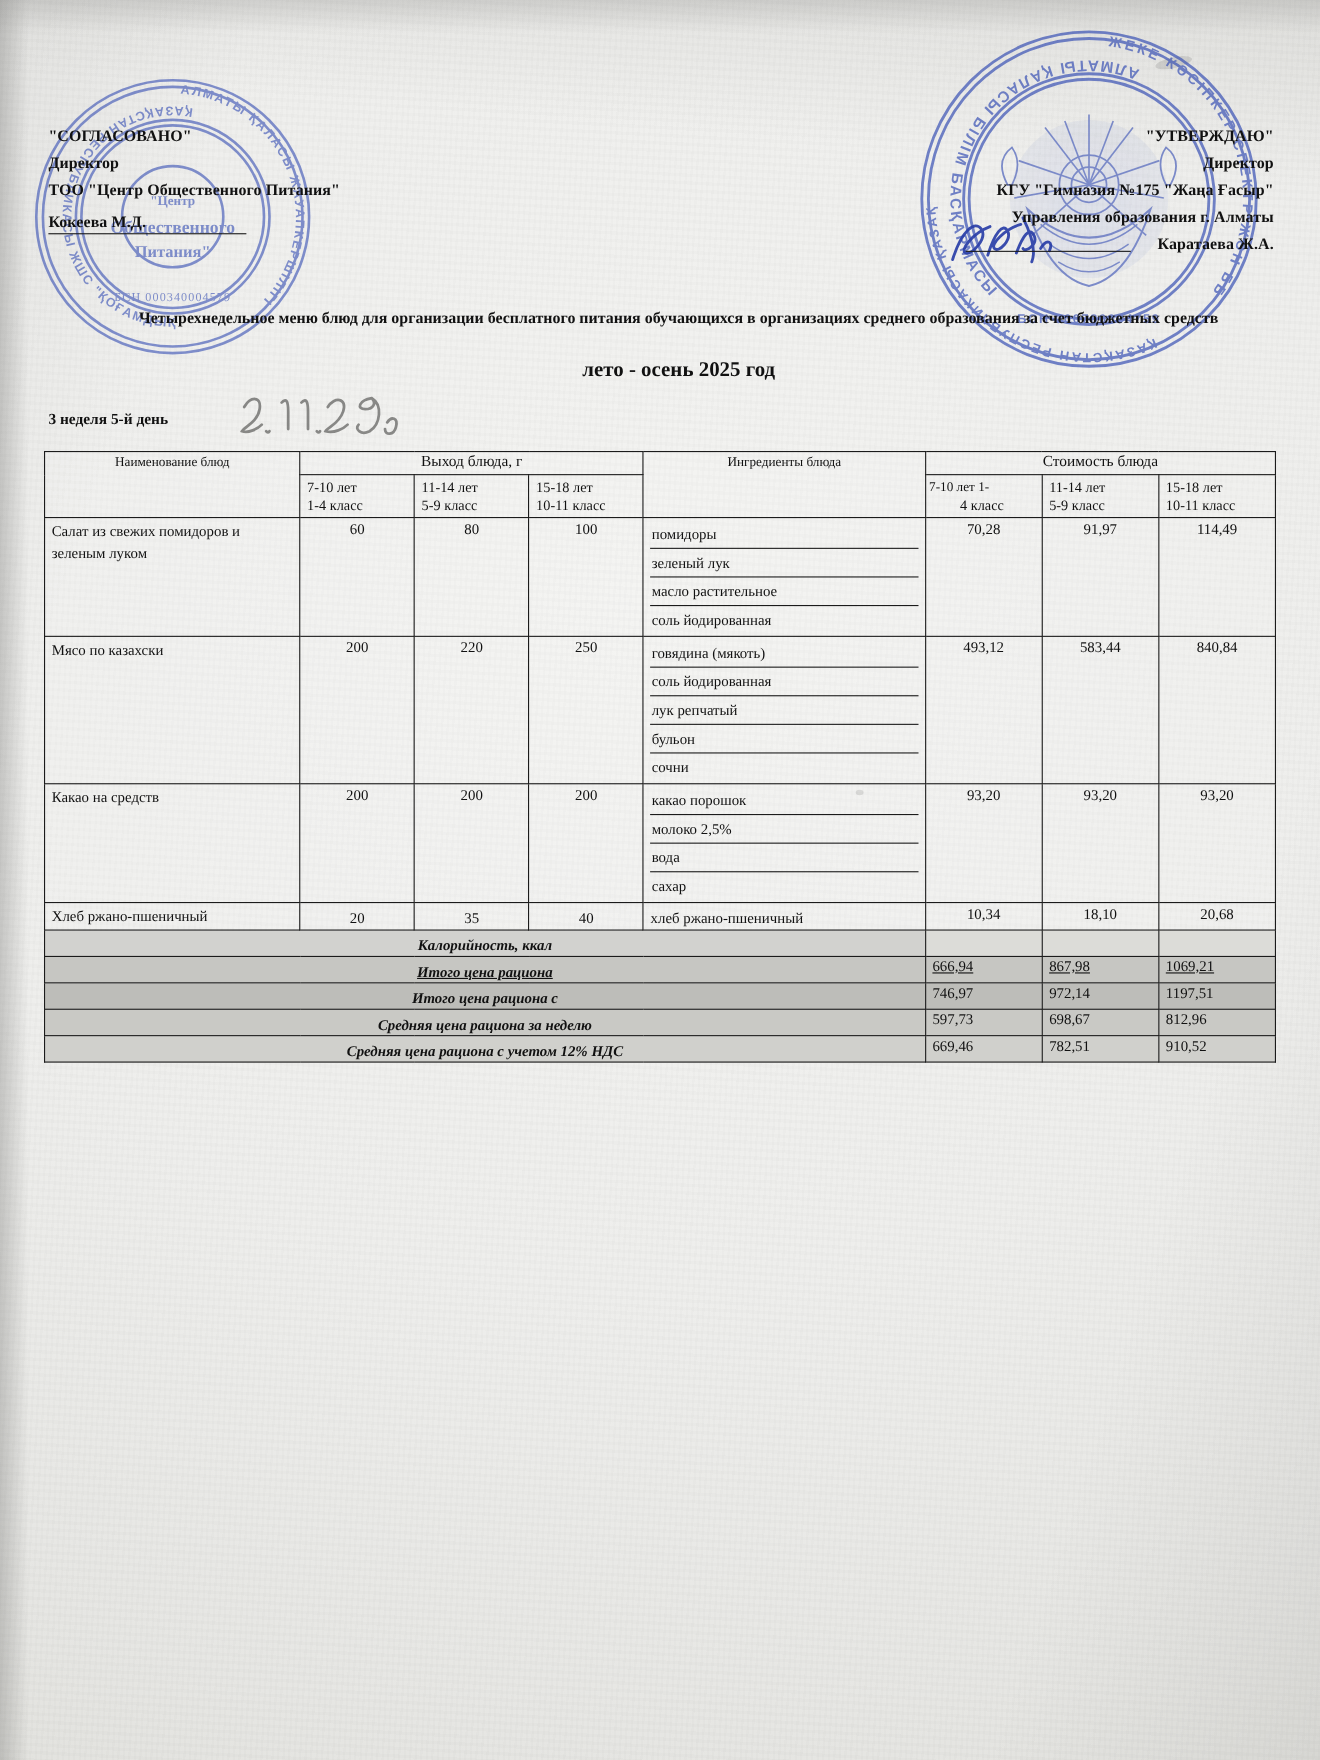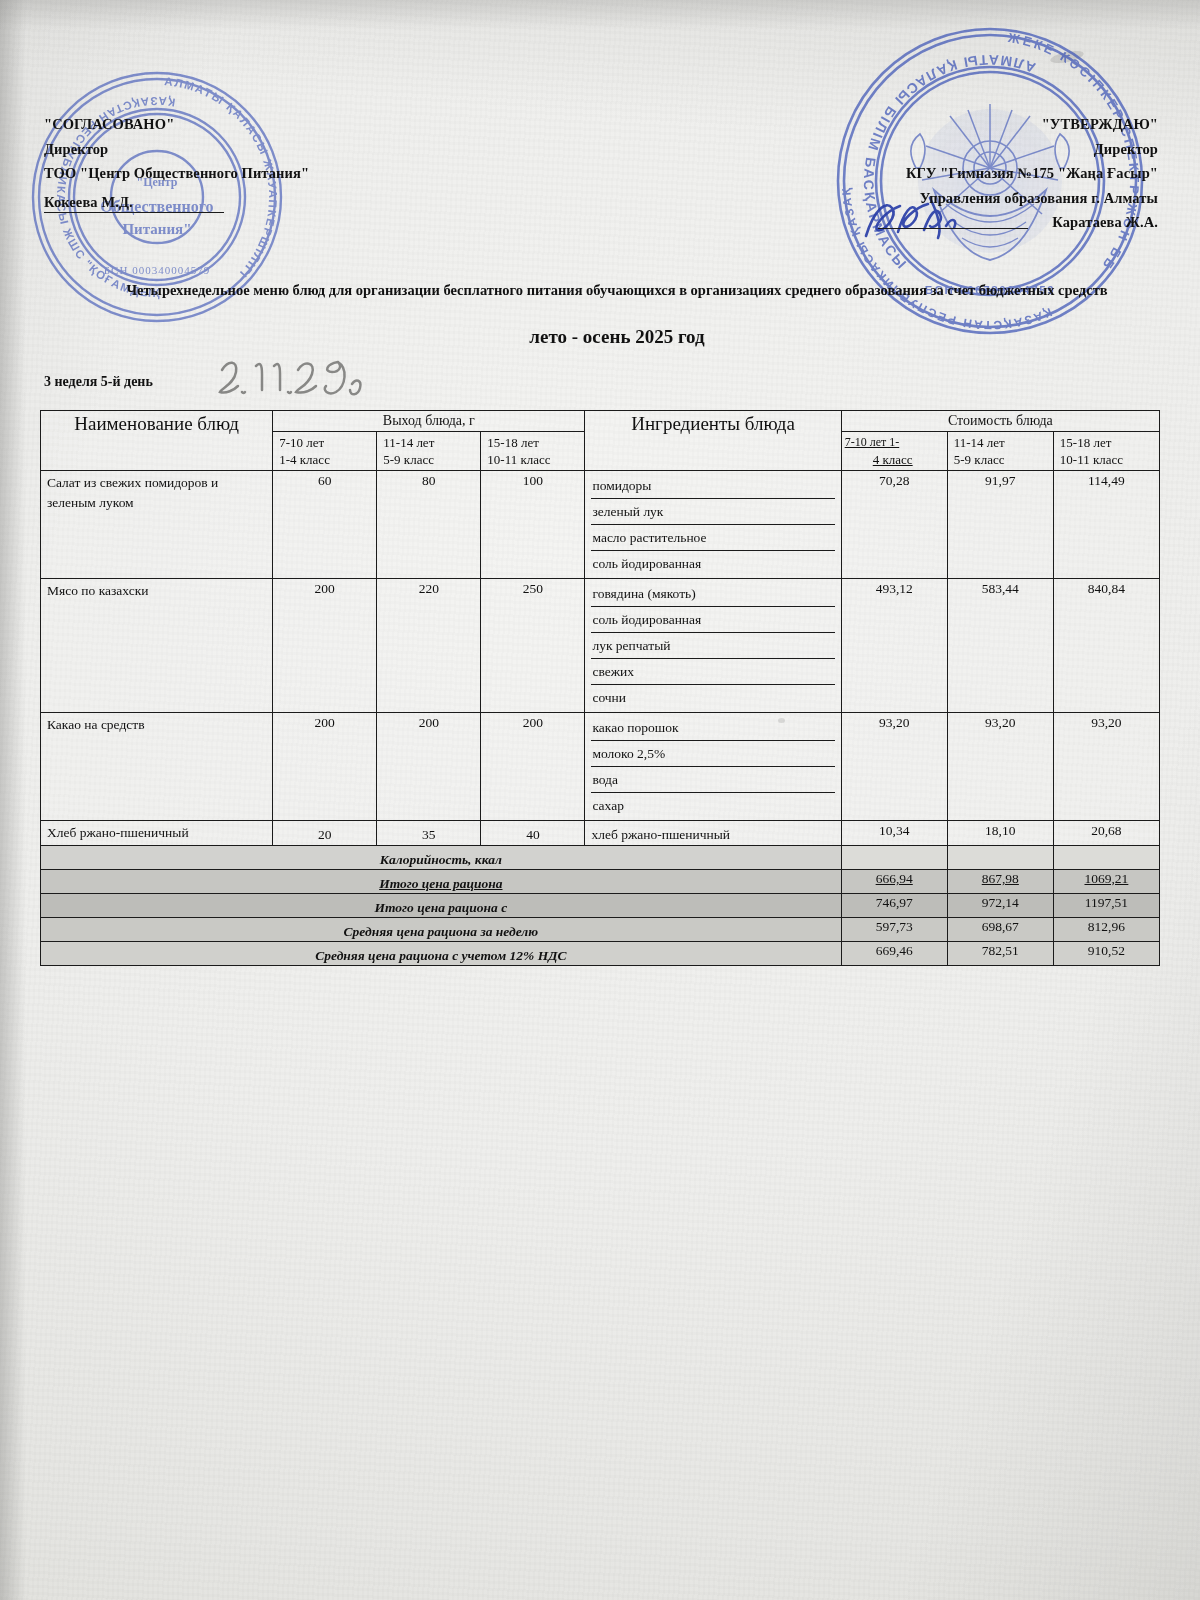--- a/index.html
+++ b/index.html
@@ -120,21 +120,21 @@
   }
   th.grp {
     text-align:center; font-weight:bold; font-size:14px;
     vertical-align:middle; padding:6px 4px;
   }
   th.sub {
     text-align:left; font-weight:bold; font-size:13px;
     line-height:17px; vertical-align:middle; padding:4px 2px;
   }
   th.vmid {
-    text-align:center; font-weight:bold; font-size:19px;
+    text-align:center; font-weight:bold; font-size:12px;
     vertical-align:middle;
   }
   td.dish { text-align:left; padding-left:6px; line-height:20px; }
   td.num  { text-align:center; }
   td.ing  { text-align:left; padding-left:7px; }
   td.cost { text-align:center; }
 
   
   .c-dish{width:232px;} .c-w{width:104px;} .c-ing{width:256px;} .c-cost{width:106px;}
 
@@ -148,21 +148,21 @@
 
   td.nopad { padding:0; }
 
   
   tr.sum td {
     font-style:italic; font-weight:bold;
     height:24px; padding:1px 6px;
     vertical-align:bottom;
   }
   tr.sum td.lbl { text-align:center; }
-  tr.sum td.val { text-align:center; font-style:normal; font-weight:normal; vertical-align:top;}
+  tr.sum td.val { text-align:left; font-style:normal; font-weight:normal; vertical-align:top;}
   .g1 { background:#d2d2cf !important; }
   .g2 { background:#c6c6c2 !important;text-decoration:underline; }
   .g3 { background:#bdbdb9 !important; }
   .g4 { background:#c9c9c5 !important; }
   .g5 { background:#d0d0cc !important;margin-left:15px; }
   .gblank { background:#dcdcd8 !important; }
 
   .smudge {
     position:absolute; pointer-events:none;
     background:rgba(90,90,88,.18);
@@ -313,21 +313,21 @@
           <div>1-4 класс</div>
         </th>
         <th class="sub c-w">
           <div>11-14 лет</div>
           <div>5-9 класс</div>
         </th>
         <th class="sub c-w">
           <div>15-18 лет</div>
           <div>10-11 класс</div>
         </th>
-        <th class="sub c-cost" style="text-align:left;padding-left:3px;text-decoration:underline;">
+        <th class="sub c-cost" style="text-align:left;padding-left:3px;">
           <div style="white-space:nowrap;font-size:12px;">7-10 лет           1-</div>
           <div style="text-align:center;">4 класс</div>
         </th>
         <th class="sub c-cost">
           <div>11-14 лет</div>
           <div>5-9 класс</div>
         </th>
         <th class="sub c-cost">
           <div>15-18 лет</div>
           <div>10-11 класс</div>
@@ -375,21 +375,21 @@
                 <tr>
                   <td>говядина (мякоть)</td>
                 </tr>
             <tr>
                   <td>соль йодированная</td>
                 </tr>
             <tr>
                   <td>лук репчатый</td>
                 </tr>
             <tr>
-                  <td>свежих</td>
+                  <td>бульон</td>
                 </tr>
             <tr>
                   <td>сочни</td>
                 </tr>
           </tbody>
             </table>
         </td>
         <td class="cost">493,12</td>
         <td class="cost">583,44</td>
         <td class="cost">840,84</td>

